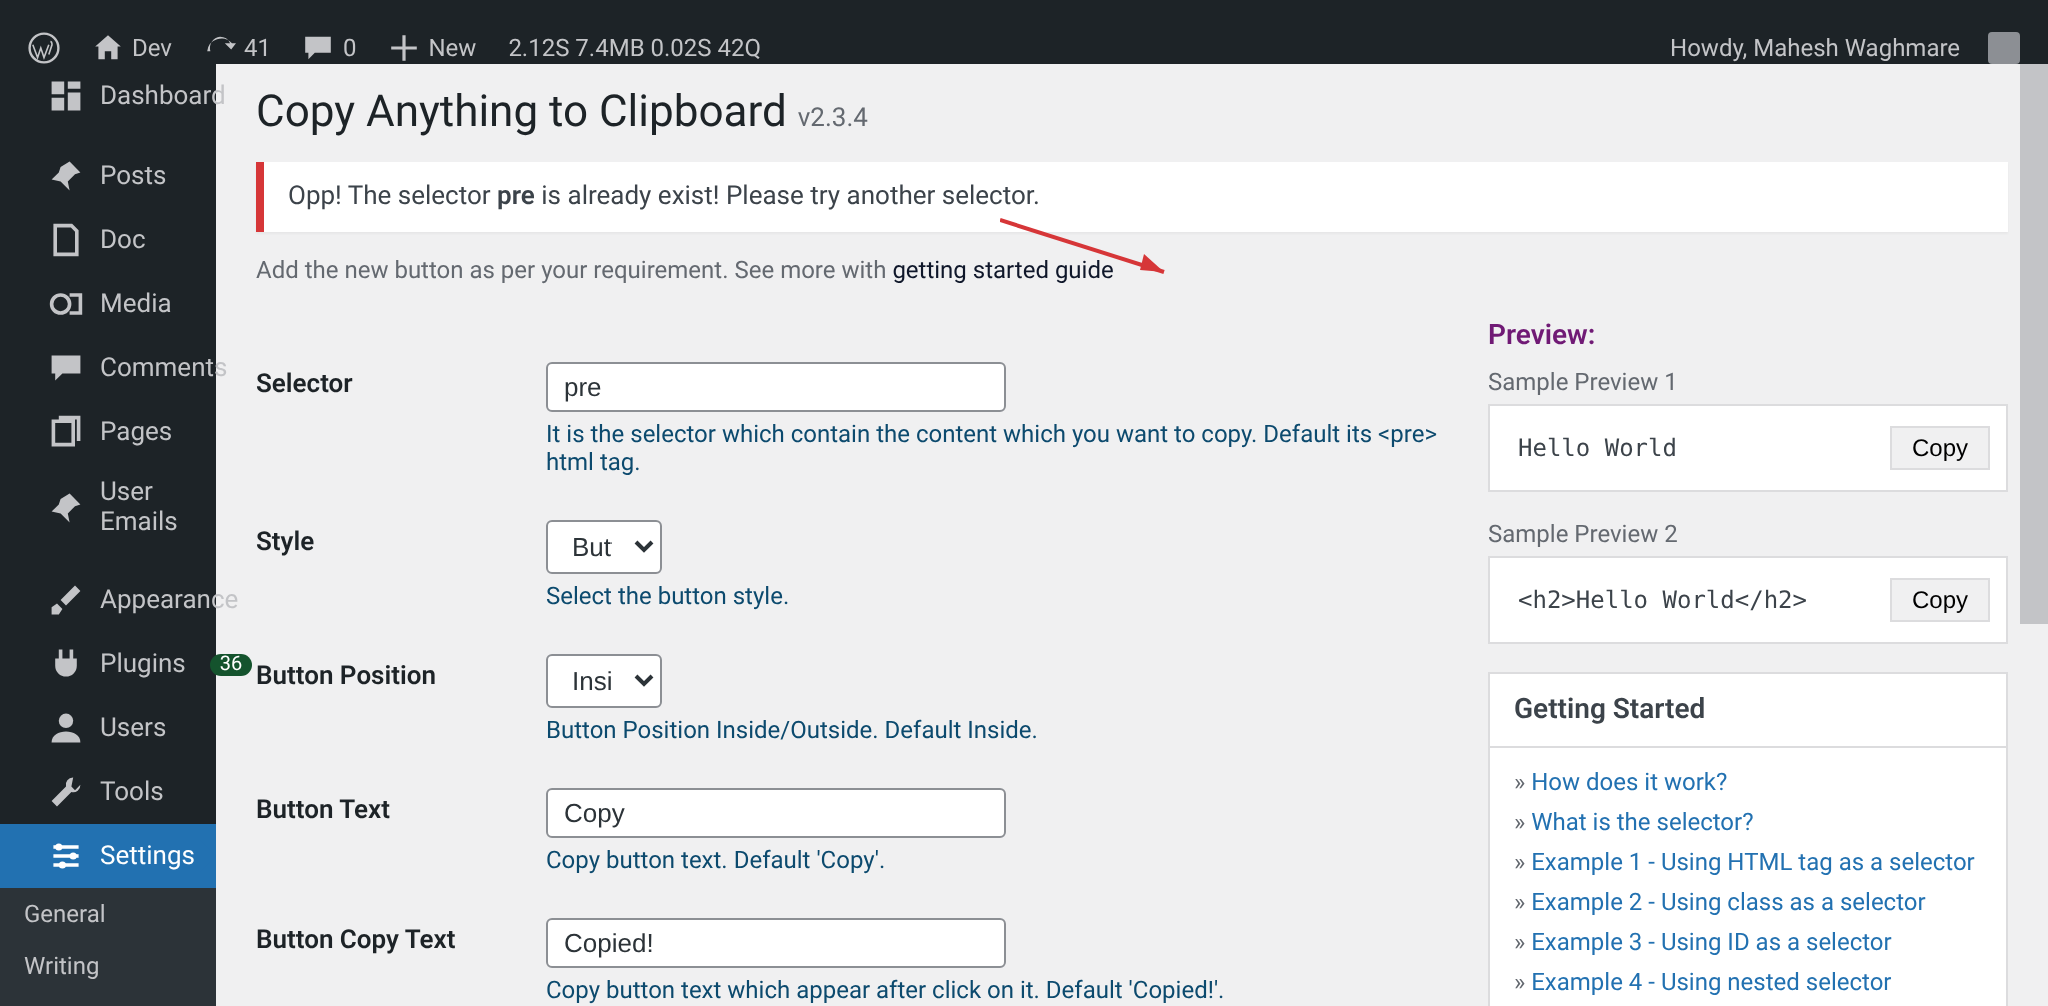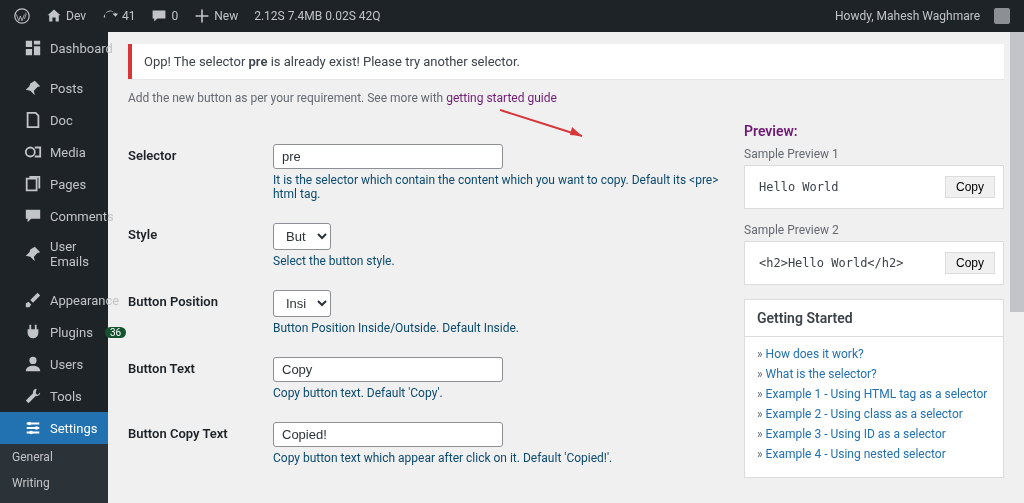--- a/index.html
+++ b/index.html
@@ -1,37 +1,37 @@
 <!DOCTYPE html>
 <html><head>
 <meta charset="utf-8">
 <style>
 * { box-sizing: border-box; margin: 0; padding: 0; }
 body { font-family: -apple-system, BlinkMacSystemFont, "Segoe UI", Roboto, sans-serif; font-size: 13px; background: #f0f0f1; color: #3c434a; }
-.topbar { background: #1d2327; color: #c3c4c7; height: 32px; display: flex; align-items: center; padding: 0 8px; font-size: 12px; justify-content: space-between; }
+.topbar { background: #1d2327; color: #c3c4c7; height: 32px; display: flex; align-items: flex-end; padding: 0 8px; font-size: 12px; justify-content: space-between; }
 .topbar-left, .topbar-right { display: flex; align-items: center; gap: 4px; }
 .tb-item { display: flex; align-items: center; gap: 4px; padding: 0 6px; color: #c3c4c7; }
 .tb-item svg { width: 16px; height: 16px; fill: #c3c4c7; }
 .avatar { width: 16px; height: 16px; background: #8c8f94; border-radius: 2px; display: inline-block; }
 .layout { display: flex; min-height: calc(100vh - 32px); }
 .sidebar { width: 108px; background: #1d2327; color: #c3c4c7; font-size: 13px; flex-shrink: 0; }
 .side-item { display: flex; align-items: center; gap: 8px; padding: 7px 24px; cursor: pointer; color: #c3c4c7; }
 .side-item.active { background: #2271b1; color: #fff; position: relative; }
 .side-item.active::after { content: ""; position: absolute; right: -8px; top: 50%; transform: translateY(-50%); border: 8px solid transparent; border-left-color: #2271b1; }
 .side-item svg { width: 18px; height: 18px; fill: currentColor; flex-shrink: 0; }
 .badge { background: #14532d; color: #fff; border-radius: 9px; padding: 0 5px; font-size: 10px; margin-left: 4px; }
 .submenu { background: #2c3338; font-size: 12px; }
 .sub-item { padding: 6px 8px 6px 12px; cursor: pointer; color: #c3c4c7; }
 .content { flex: 1; padding: 12px 20px; position: relative; overflow: auto; }
 .page-title { font-size: 22px; font-weight: 400; color: #1d2327; margin-bottom: 12px; }
 .page-title .ver { font-size: 13px; color: #646970; }
 .notice { border-left: 4px solid #d63638; background: #fff; padding: 10px 12px; margin-bottom: 12px; font-size: 13px; box-shadow: 0 1px 1px rgba(0,0,0,.04); }
 .notice strong { font-weight: 600; }
 .helper { color: #646970; font-size: 12px; margin-bottom: 18px; }
-.helper a { color: #701a75; text-decoration: none; }
+.helper a { color: #0f172a; text-decoration: none; }
 .main-cols { display: flex; gap: 24px; }
 .form-col { flex: 1; }
 .side-col { width: 260px; flex-shrink: 0; }
 .form-row { display: flex; margin-bottom: 22px; margin-top: 21px; }
 .form-label { width: 145px; font-weight: 600; font-size: 13px; color: #1d2327; padding-top: 4px; }
 .form-field { flex: 1; }
 .form-field input[type=text], .form-field select { border: 1px solid #8c8f94; border-radius: 3px; padding: 4px 8px; font-size: 13px; background: #fff; color: #2c3338; }
 .form-field input[type=text] { width: 230px; }
 .form-field select { width: 58px; }
 .desc { color: #0c4a6e; font-size: 12px; margin-top: 4px; }
@@ -114,29 +114,29 @@
       </div>
     <div class="side-item">
         <svg viewBox="0 0 20 20">
           <circle cx="7" cy="10" r="5" fill="none" stroke="currentColor" stroke-width="2"></circle>
           <path d="M12 5h6v10h-6" fill="none" stroke="currentColor" stroke-width="2"></path>
         </svg>
         <span>Media</span>
       </div>
     <div class="side-item">
         <svg viewBox="0 0 20 20">
+          <path d="M2 3h16v10H8l-4 4v-4H2z"></path>
+        </svg>
+        <span>Comments</span>
+      </div>
+    <div class="side-item">
+        <svg viewBox="0 0 20 20">
           <path d="M3 4h11v13H3zm3-2h11v13" fill="none" stroke="currentColor" stroke-width="2"></path>
         </svg>
         <span>Pages</span>
-      </div>
-    <div class="side-item">
-        <svg viewBox="0 0 20 20">
-          <path d="M2 3h16v10H8l-4 4v-4H2z"></path>
-        </svg>
-        <span>Comments</span>
       </div>
     <div class="side-item">
         <svg viewBox="0 0 20 20">
           <path d="M12 2l6 6-3 1-4 4 1 5-5-5-5 5 5-5-5-1 4-4 1-3z"></path>
         </svg>
         <span>User Emails</span>
       </div>
     <div style="height:8px"></div>
     <div class="side-item">
         <svg viewBox="0 0 20 20">
@@ -175,20 +175,21 @@
       </div>
     <div class="submenu">
       <div class="sub-item">General</div>
       <div class="sub-item">Writing</div>
       <div class="sub-item">Reading</div>
 
     </div>
   </div>
 
   <div class="content">
+    <h1 class="page-title"><span>Copy Anything to Clipboard</span> <span class="ver">v2.3.4</span></h1>
     <div class="notice">
       <span>Opp! The selector </span><strong>pre</strong><span> is already exist! Please try another selector.</span>
     </div>
     <svg class="arrow" width="100" height="40">
         <line x1="0" y1="8" x2="82" y2="34" stroke="#d63638" stroke-width="2"></line>
         <polygon points="82,34 72,25 70,33" fill="#d63638"></polygon>
       </svg>
     <p class="helper"><span>Add the new button as per your requirement. See more with </span><a>getting started guide</a></p>
 
     <div class="main-cols">

